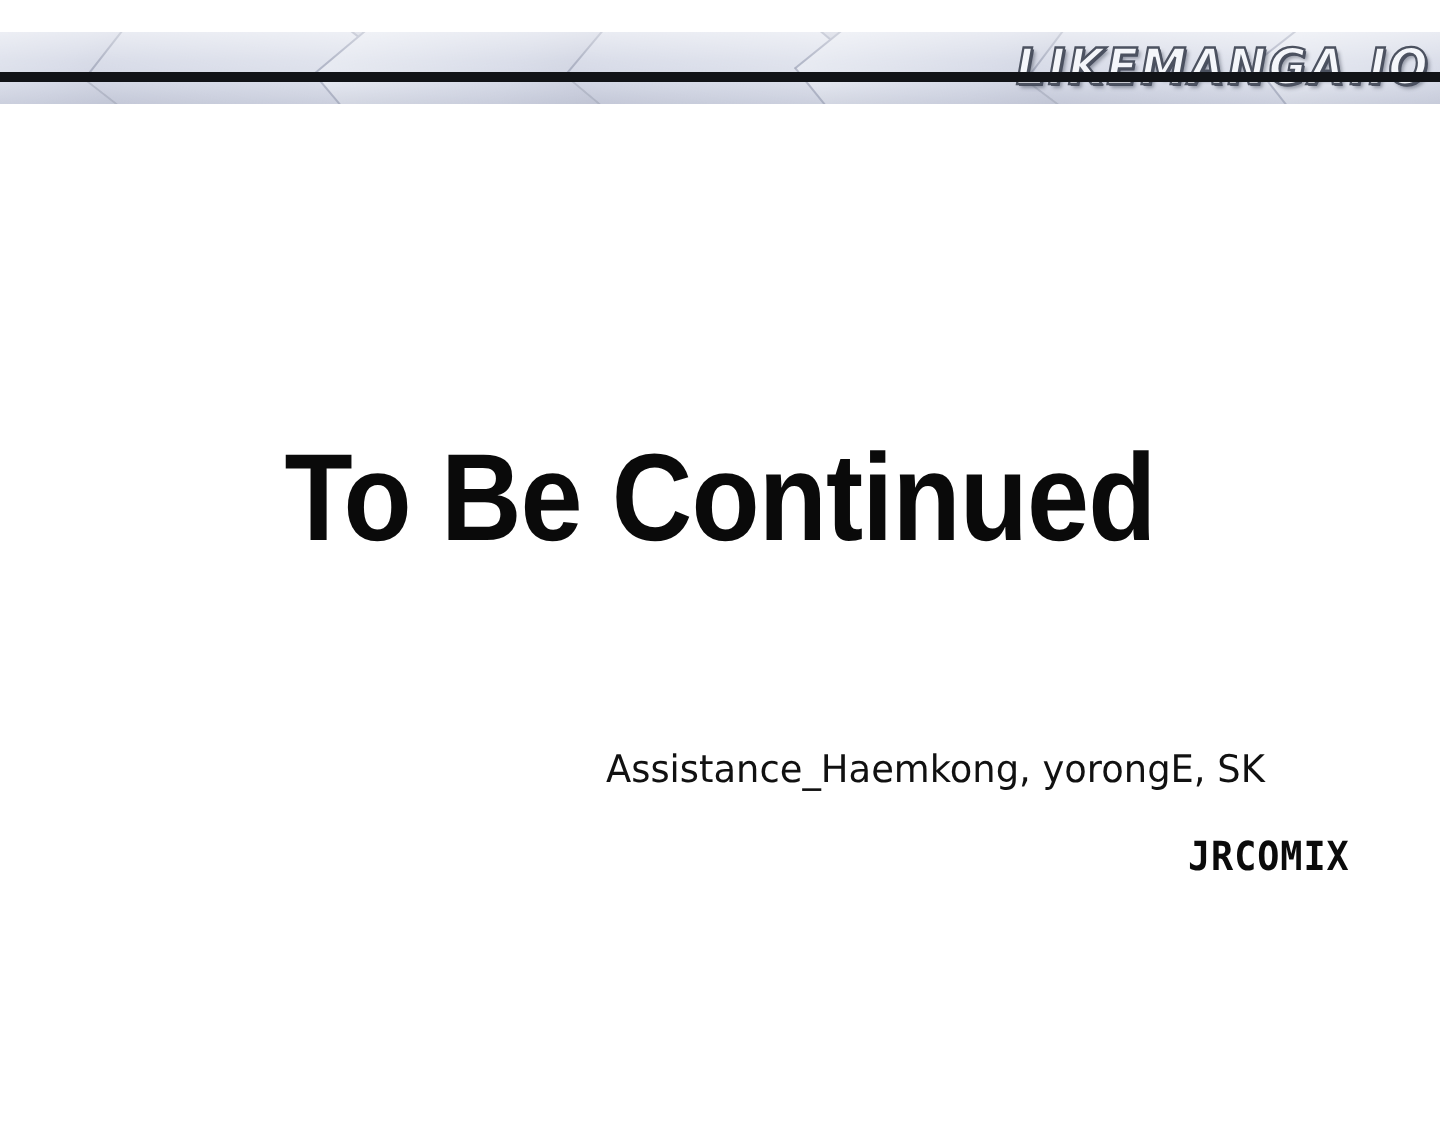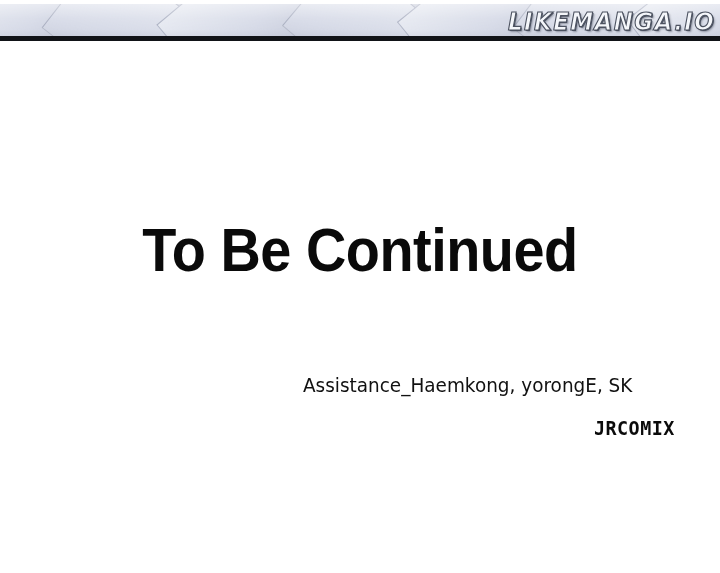--- a/index.html
+++ b/index.html
@@ -16,21 +16,21 @@
     width: 720px;
     height: 573px;
     background: #ffffff;
     overflow: hidden;
   }
 
   
   .banner {
     position: absolute;
     left: 0;
-    top: 4px;
+    top: 16px;
     width: 720px;
     height: 36px;
     background: linear-gradient(180deg, #cdd1de 0%, #c3c7d7 45%, #bcc1d3 100%);
     overflow: hidden;
   }
   .quilt {
     position: absolute;
     left: 0;
     top: 0;
     width: 720px;

